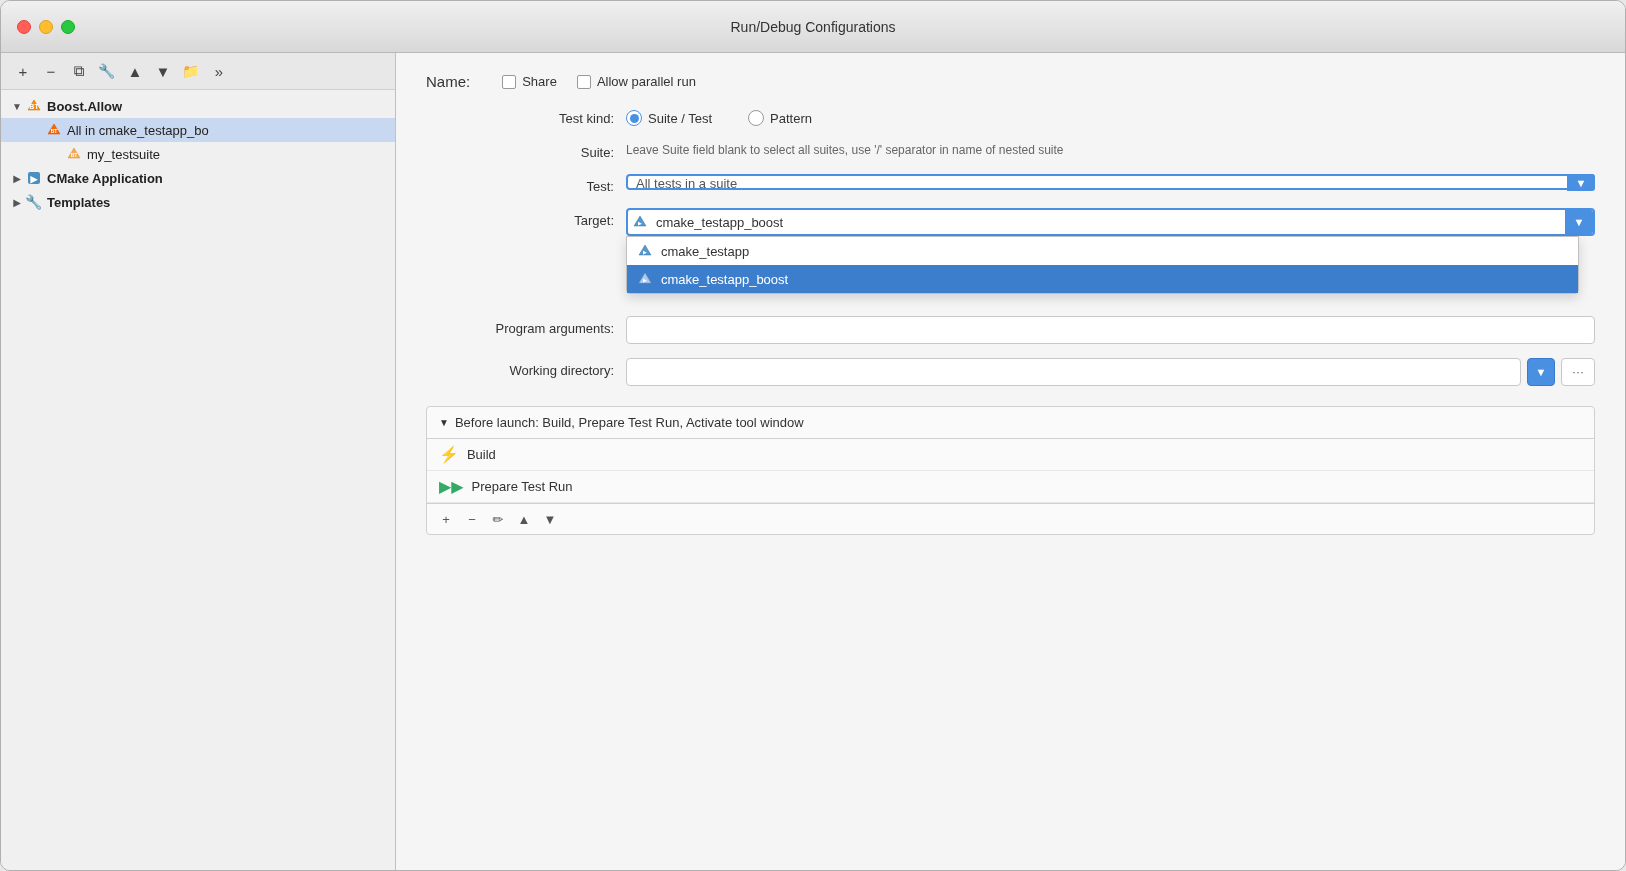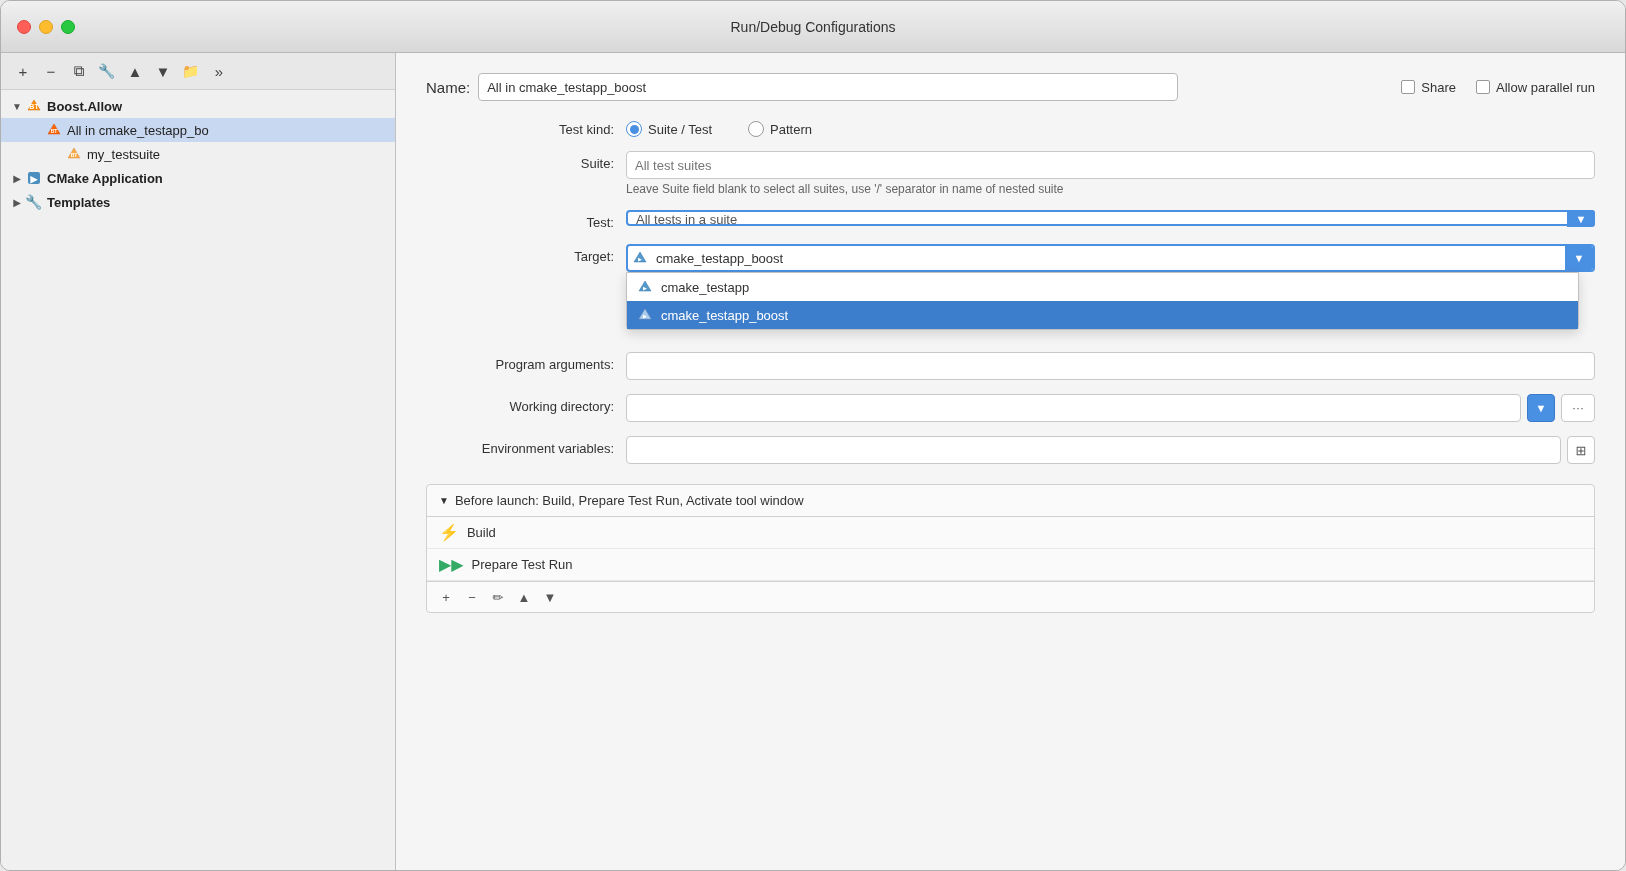--- a/index.html
+++ b/index.html
@@ -610,23 +610,20 @@
           <span class="label">Templates</span>
         </div>
 
       </div>
     </div>
 
     <div class="right-panel">
 
       <div class="name-row-top">
         <span class="name-label">Name:</span>
-        <div class="name-field-wrap">
-          <input type="text" class="name-input" value="All in cmake_testapp_boost" style="">
-        </div>
         <div class="top-right-options">
           <label class="header-option">
             <div class="checkbox-box"></div>
             <span>Share</span>
           </label>
           <label class="header-option">
             <div class="checkbox-box"></div>
             <span>Allow parallel run</span>
           </label>
         </div>
@@ -642,21 +639,20 @@
           <label class="radio-option">
             <div class="radio-circle"></div>
             <span>Pattern</span>
           </label>
         </div>
       </div>
 
       <div class="form-row">
         <div class="form-label">Suite:</div>
         <div class="form-control">
-          <input type="text" class="suite-input" placeholder="All test suites" style="">
           <div class="suite-hint">Leave Suite field blank to select all suites, use '/' separator in name of nested suite</div>
         </div>
       </div>
 
       <div class="form-row">
         <div class="form-label">Test:</div>
         <div class="form-control">
           <div class="dropdown-wrapper">
             <select class="dropdown-select">
               <option>All tests in a suite</option>
@@ -720,31 +716,20 @@
             <button class="dir-dropdown-btn">
               <span>▼</span>
             </button>
             <button class="dir-browse-btn">
               <span>···</span>
             </button>
           </div>
         </div>
       </div>
 
-      <div class="form-row">
-        <div class="form-label">Environment variables:</div>
-        <div class="form-control">
-          <div class="env-row">
-            <input type="text" class="env-input" style="">
-            <button class="env-btn">
-              <span>⊞</span>
-            </button>
-          </div>
-        </div>
-      </div>
 
       <div class="before-launch-section" style="margin-top: 20px;">
         <div class="before-launch-header">
           <span style="font-size:10px;">▼</span>
           <span>Before launch: Build, Prepare Test Run, Activate tool window</span>
         </div>
         <div class="before-launch-item">
           <span style="color: #22aa44; font-size: 16px;">⚡</span>
           <span>Build</span>
         </div>

